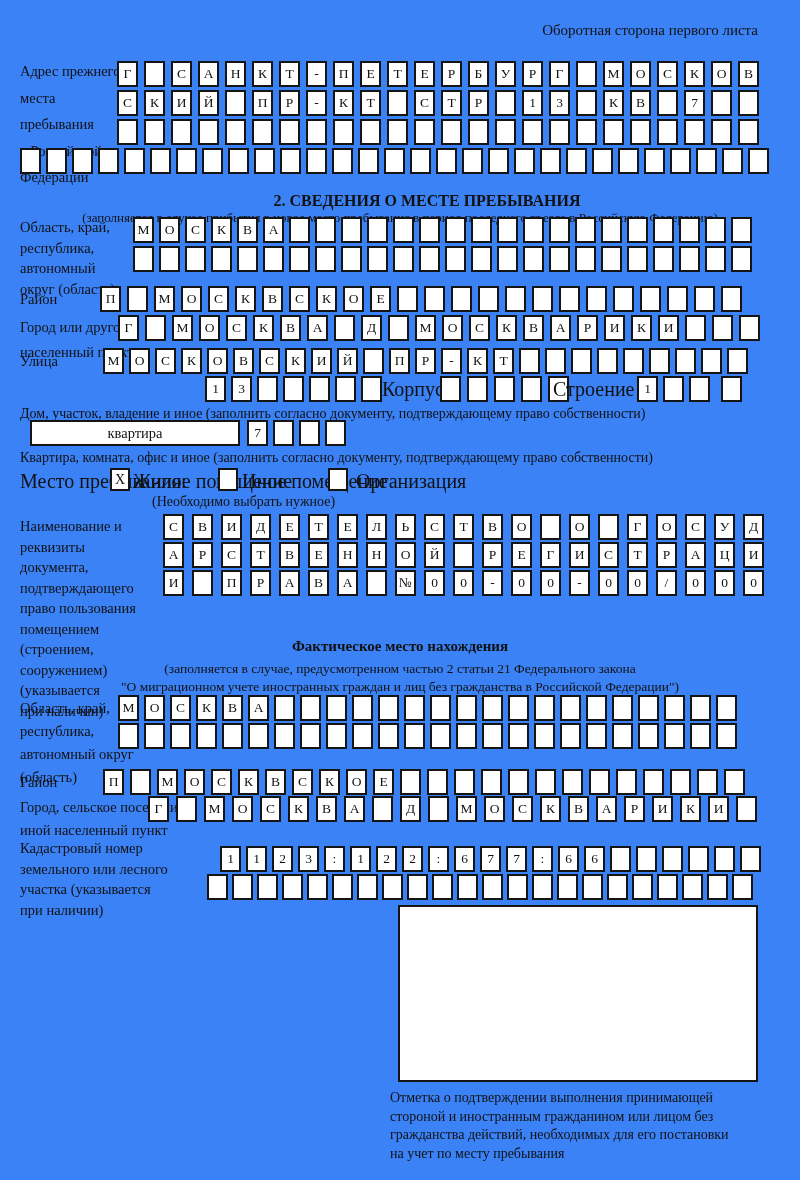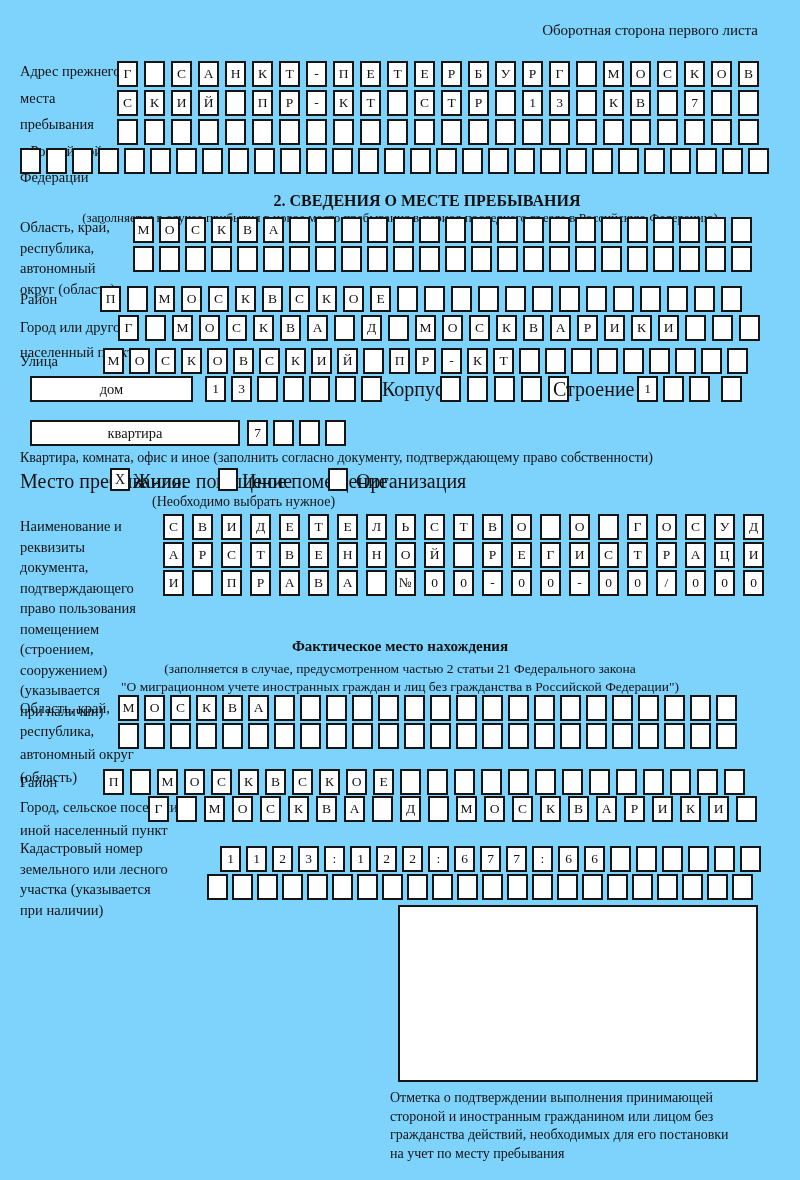--- a/index.html
+++ b/index.html
@@ -1,17 +1,17 @@
 <!DOCTYPE html>
 <html><head>
 <meta charset="utf-8">
 <style>
   html,body{margin:0;padding:0;background:#fff;}
   .page{
-    position:relative;width:800px;height:1180px;background:#7dd3fc;color:#111;
+    position:relative;width:800px;height:1180px;background:#3b82f6;color:#111;
     font-family:"Liberation Serif","DejaVu Serif",serif;overflow:hidden;
   }
   .lbl{position:absolute;font-size:14.5px;line-height:20.5px;white-space:pre-line;}
   .lbl.wide{line-height:26.5px;}
   .corner{position:absolute;top:22px;right:42px;font-size:15px;}
   .cellrow{position:absolute;display:flex;}
   .g4{gap:4px}.g5{gap:5px}.g6{gap:6px}.g7{gap:7px}.g8{gap:8px}
   .cell{
     flex:none;width:21px;height:26px;border:2px solid #151515;background:#fff;
     box-sizing:border-box;display:flex;align-items:center;justify-content:center;
@@ -294,21 +294,20 @@
       <div class="cell"></div>
       <div class="cell"></div>
       <div class="cell"></div>
       <div class="cell"></div>
       <div class="cell"></div>
       <div class="cell"></div>
       <div class="cell"></div>
       <div class="cell"></div>
     </div>
 
-  <div class="widebox" style="left:30px;top:376px;width:163px;">дом</div>
   <div class="cellrow g5" style="left:205px;top:376px;">
       <div class="cell">1</div>
       <div class="cell">3</div>
       <div class="cell"></div>
       <div class="cell"></div>
       <div class="cell"></div>
       <div class="cell"></div>
       <div class="cell"></div>
     </div>
   <div class="inline-lbl" style="left:382px;top:377px;">Корпус</div>
@@ -319,20 +318,21 @@
       <div class="cell"></div>
       <div class="cell"></div>
     </div>
   <div class="inline-lbl" style="left:553px;top:377px;">Строение</div>
   <div class="cellrow g5 stroenie" style="left:637px;top:376px;">
       <div class="cell">1</div>
       <div class="cell"></div>
       <div class="cell"></div>
       <div class="cell"></div>
     </div>
+  <div class="note-left" style="left:20px;top:406px;">Дом, участок, владение и иное (заполнить согласно документу, подтверждающему право собственности)</div>
 
   <div class="widebox" style="left:30px;top:420px;width:210px;">квартира</div>
   <div class="cellrow g5" style="left:247px;top:420px;">
       <div class="cell">7</div>
       <div class="cell"></div>
       <div class="cell"></div>
       <div class="cell"></div>
     </div>
   <div class="note-left" style="left:20px;top:450px;">Квартира, комната, офис и иное (заполнить согласно документу, подтверждающему право собственности)</div>
 

